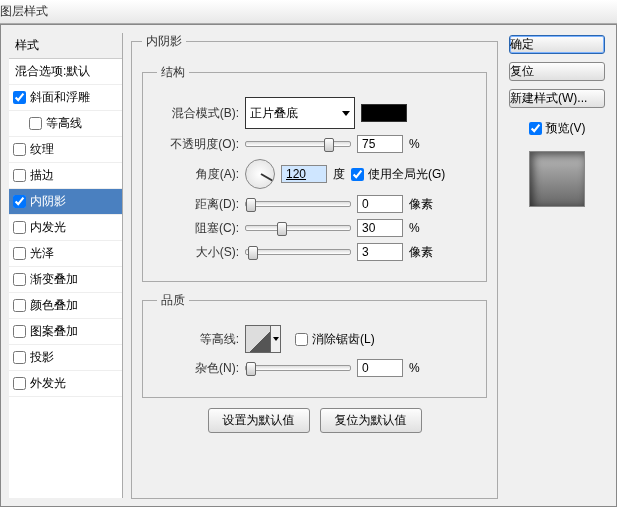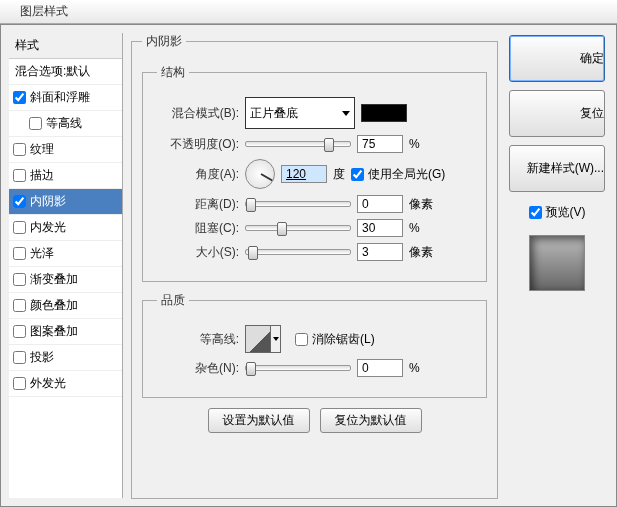--- a/index.html
+++ b/index.html
@@ -1,17 +1,17 @@
 <!DOCTYPE html>
 <html><head>
 <meta charset="utf-8">
 <style>
 * { box-sizing: border-box; margin: 0; padding: 0; font-family: "Microsoft YaHei", sans-serif; font-size: 12px; }
 body { background: #ddd; width: 617px; height: 507px; overflow: hidden; }
-.titlebar { background: linear-gradient(#fff,#e8e8e8); height: 24px; border-bottom: 1px solid #aaa; padding: 3px 20px; color: #333; }
+.titlebar { background: linear-gradient(#fff,#e8e8e8); height: 24px; border-bottom: 1px solid #aaa; padding: 3px 0; color: #333; }
 .dialog { display: flex; background: #f0f0f0; height: 483px; border: 1px solid #888; }
 .sidebar { width: 114px; border-right: 1px solid #aaa; background: #fff; margin: 8px 0 8px 8px; }
 .sidebar-header { background: #f0f0f0; padding: 4px 6px; border-bottom: 1px solid #ccc; }
 .sidebar-item { padding: 4px 4px; border-bottom: 1px solid #eee; display: flex; align-items: center; gap: 4px; }
 .sidebar-item.selected { background: #4a80c0; color: #fff; }
 .sidebar-item input[type=checkbox] { width: 13px; height: 13px; }
 .sidebar-item.no-check { padding-left: 6px; }
 .main { flex: 1; padding: 8px; position: relative; }
 fieldset { border: 1px solid #aaa; padding: 10px 14px 14px; margin-bottom: 10px; }
 fieldset legend { padding: 0 4px; color: #333; }
@@ -28,21 +28,21 @@
 .dial { width: 30px; height: 30px; border: 1px solid #888; border-radius: 50%; background: radial-gradient(#fff,#ddd); position: relative; }
 .dial-hand { position: absolute; left: 50%; top: 50%; width: 2px; height: 13px; background: #333; transform-origin: top; transform: rotate(-60deg) translateY(0); }
 .dial-hand::before{content:'';}
 .checkbox-line { display: flex; align-items: center; gap: 4px; }
 .contour { width: 36px; height: 28px; border: 1px solid #666; background: linear-gradient(135deg,#ddd 0%,#ddd 50%,#555 50%,#555 100%); display:flex; }
 .contour .arr { width:10px; background:#f0f0f0; border-left:1px solid #666; display:flex; align-items:center; justify-content:center;margin-left:auto;}
 .contour .arr::after{content:'';border-left:3px solid transparent;border-right:3px solid transparent;border-top:4px solid #000;}
 .btn { display:inline-block; padding: 3px 14px; background: linear-gradient(#fdfdfd,#e0e0e0); border: 1px solid #888; border-radius: 3px; cursor: pointer; text-align:center; }
 .btn-row { display:flex; gap:10px; justify-content:center; }
 .rightcol { width: 110px; padding: 10px 10px 0 2px; display:flex; flex-direction:column; gap:8px; align-items:center; }
-.rbtn { width: 96px; padding: 14px 0; text-align:right; background: linear-gradient(#fdfdfd,#e0e0e0); border: 1px solid #888; border-radius: 3px; cursor:pointer; }
+.rbtn { width: 96px; padding: 0 0; text-align:left; background: linear-gradient(#fdfdfd,#e0e0e0); border: 1px solid #888; border-radius: 3px; cursor:pointer; }
 .rbtn.primary { border: 1px solid #2a66b0; box-shadow: inset 0 0 0 1px #7bb2ff; }
 .preview-check { display:flex; align-items:center; gap:4px; margin-top:4px; }
 .preview-box { width: 56px; height: 56px; background: linear-gradient(#bbb,#666); border: 1px solid #888; margin-top:6px; box-shadow: inset 3px 3px 8px rgba(0,0,0,.6); }
 .outer-fs { border:1px solid #aaa; margin:0; padding:10px 10px 16px; height: 466px;}
 </style>
 </head>
 <body>
 
 <div class="titlebar">
   <span>图层样式</span>

